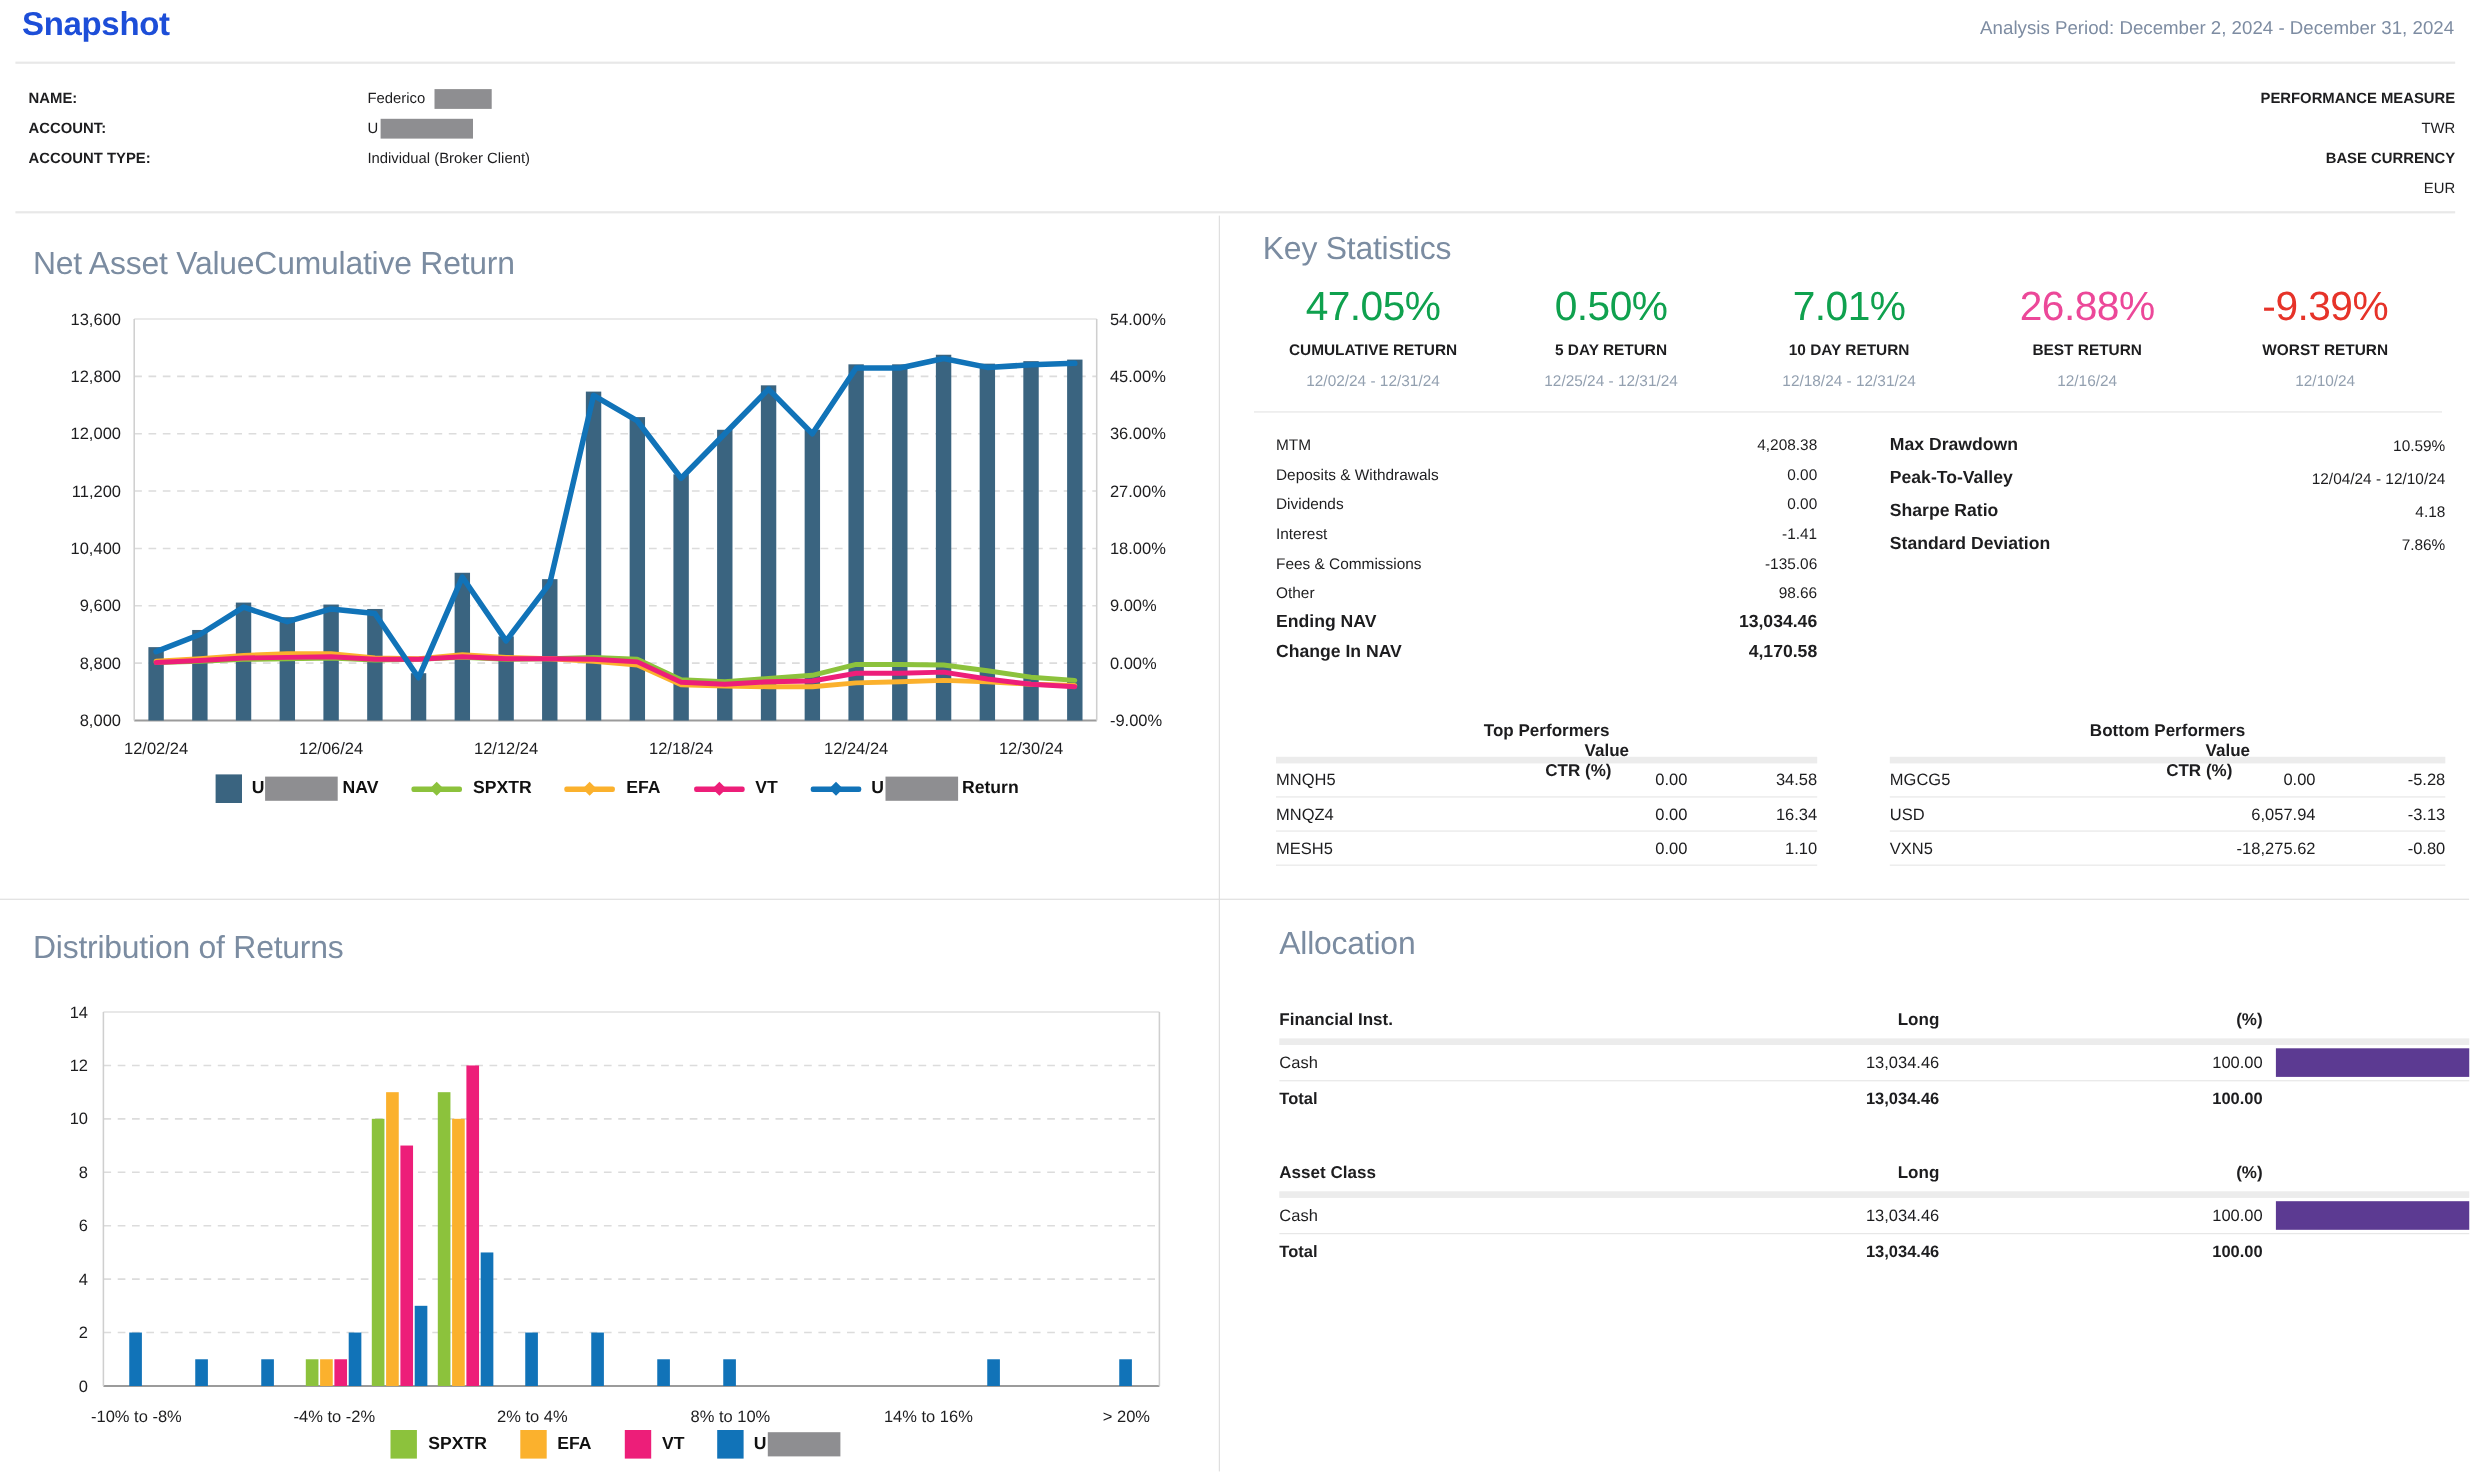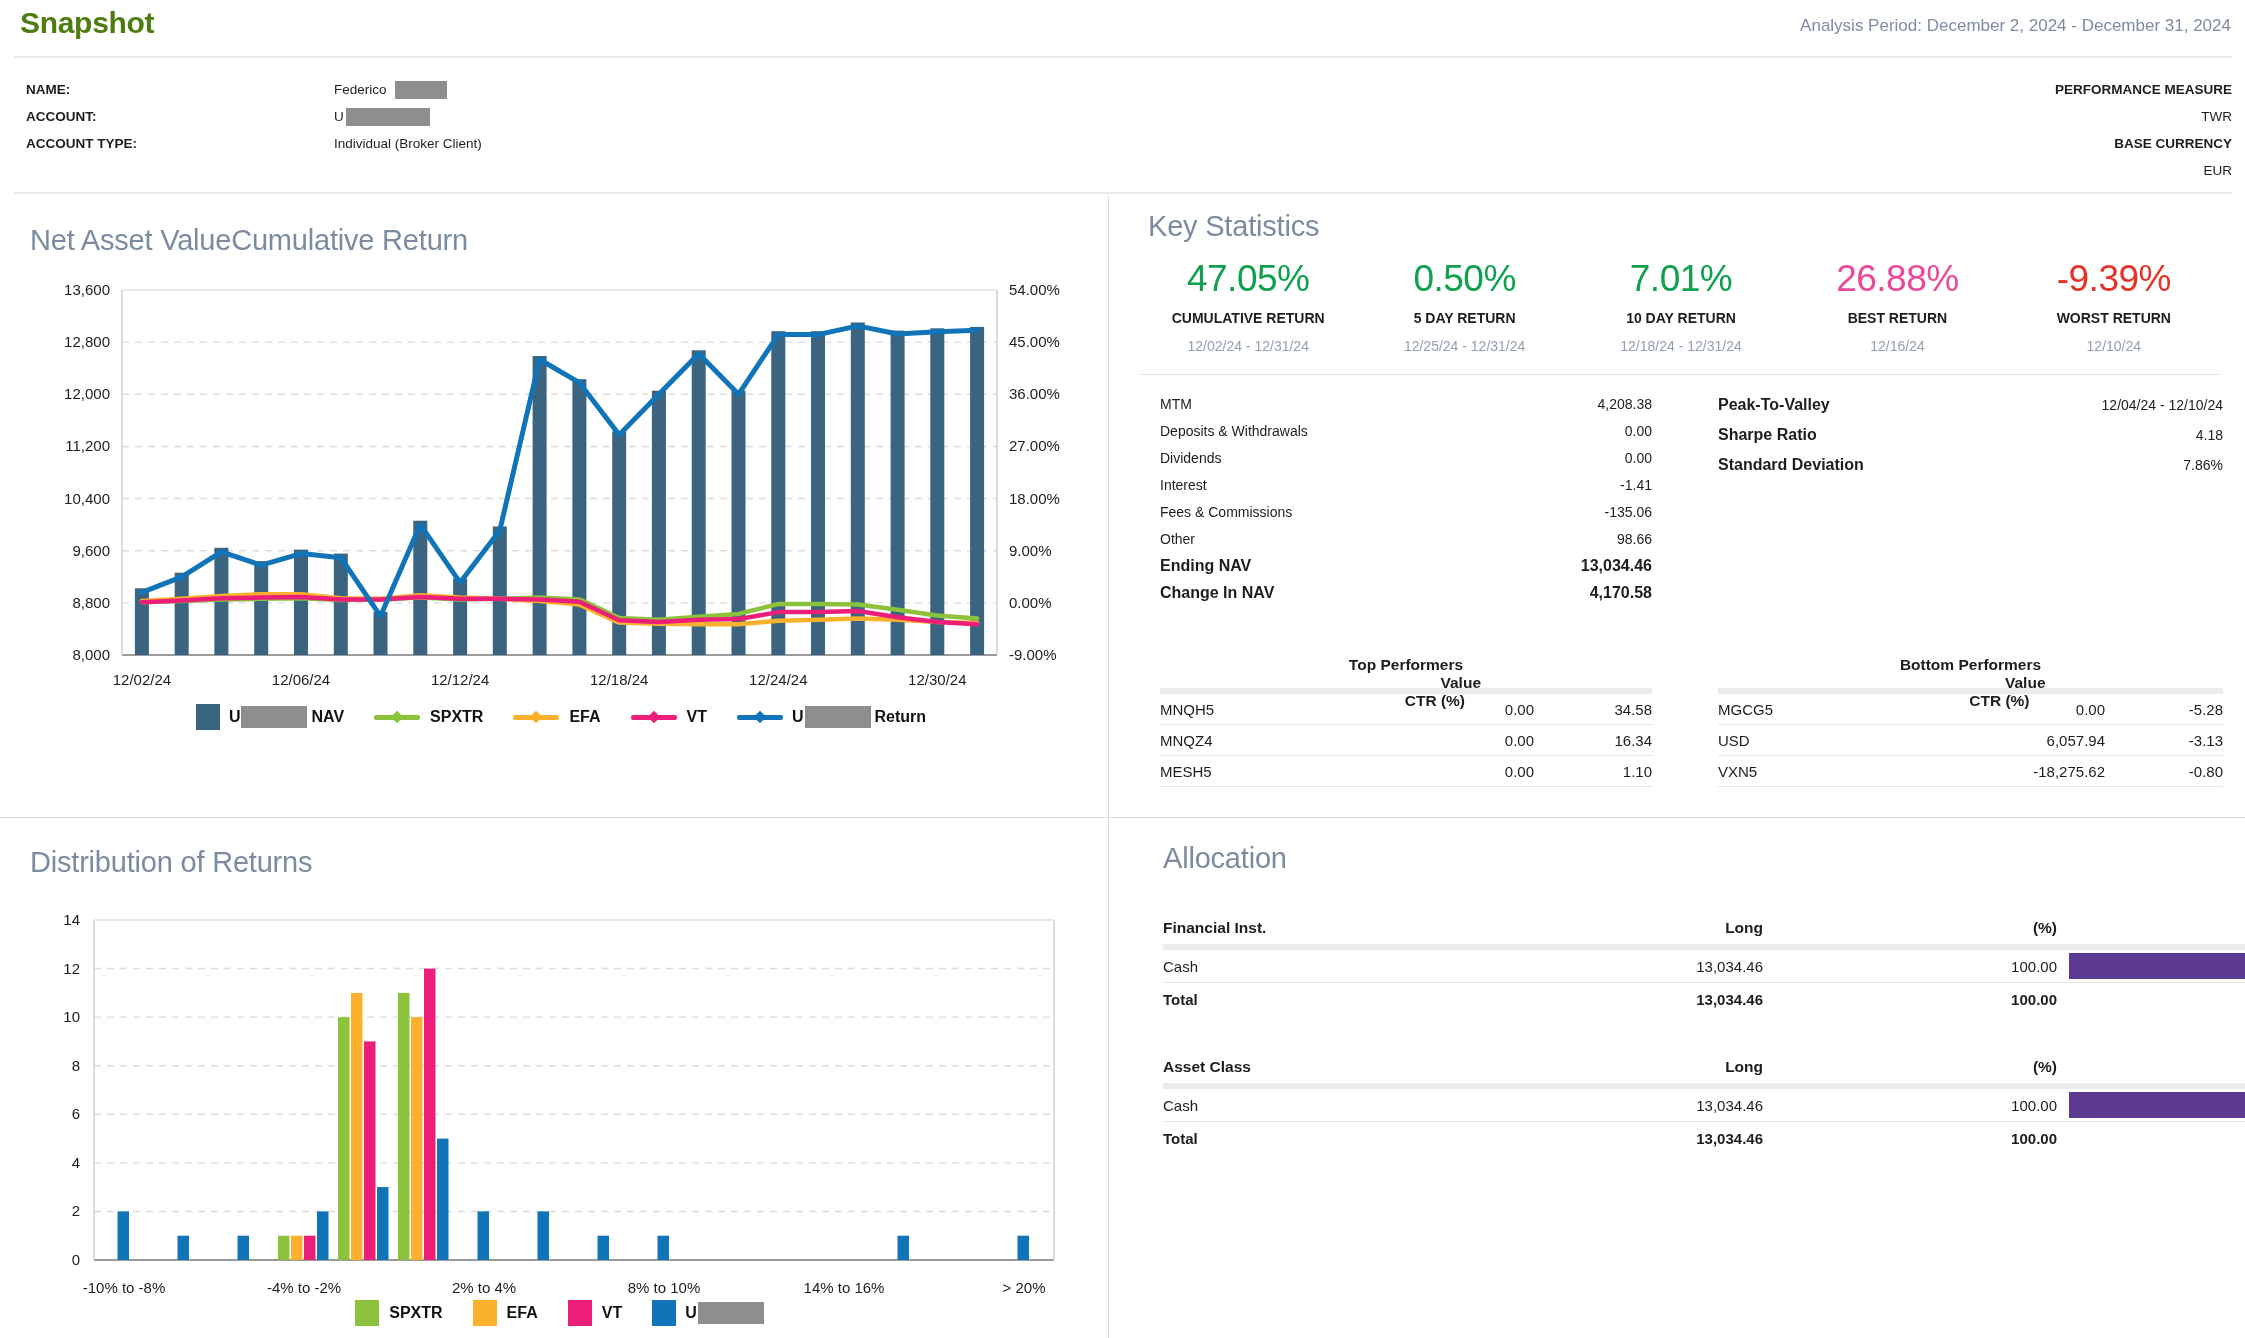--- a/index.html
+++ b/index.html
@@ -1,20 +1,20 @@
 <!DOCTYPE html>
 <html><head>
 <meta charset="utf-8">
 <style>
   html,body{margin:0;padding:0;background:#ffffff;}
   body{font-family:"Liberation Sans",sans-serif;color:#1d1d1f;}
   .page{position:relative;width:2245px;height:1338px;background:#fff;overflow:hidden;}
 
   
-  .hdr-title{position:absolute;left:20px;top:6px;font-size:30px;font-weight:700;color:#4d7c0f;letter-spacing:-0.3px;}
+  .hdr-title{position:absolute;left:20px;top:6px;font-size:30px;font-weight:700;color:#1d4ed8;letter-spacing:-0.3px;}
   .hdr-period{position:absolute;right:14px;top:16px;font-size:17px;color:#7d8ca2;}
   .rule{position:absolute;background:#e8e8e8;height:2px;left:14px;right:13px;}
   #rule-top{top:56px;}
   #rule-acct{top:192px;}
   #divider-mid{position:absolute;left:0;right:0;top:817px;height:1px;background:#dcdcdc;}
   #divider-vert{position:absolute;left:1108px;top:196px;bottom:0;width:1px;background:#dcdcdc;}
 
   
   #acct-fields{position:absolute;left:26px;top:76px;font-size:13.5px;}
   .acct-row{height:27px;display:flex;align-items:center;}
@@ -276,20 +276,24 @@
           <span class="kv-label">Ending NAV</span>
           <span class="kv-value">13,034.46</span>
         </div>
         <div class="kv-row bold">
           <span class="kv-label">Change In NAV</span>
           <span class="kv-value">4,170.58</span>
         </div>
       </div>
     <div id="risk-stats">
         <div class="kv-row lbl-bold">
+          <span class="kv-label">Max Drawdown</span>
+          <span class="kv-value">10.59%</span>
+        </div>
+        <div class="kv-row lbl-bold">
           <span class="kv-label">Peak-To-Valley</span>
           <span class="kv-value">12/04/24 - 12/10/24</span>
         </div>
         <div class="kv-row lbl-bold">
           <span class="kv-label">Sharpe Ratio</span>
           <span class="kv-value">4.18</span>
         </div>
         <div class="kv-row lbl-bold">
           <span class="kv-label">Standard Deviation</span>
           <span class="kv-value">7.86%</span>

